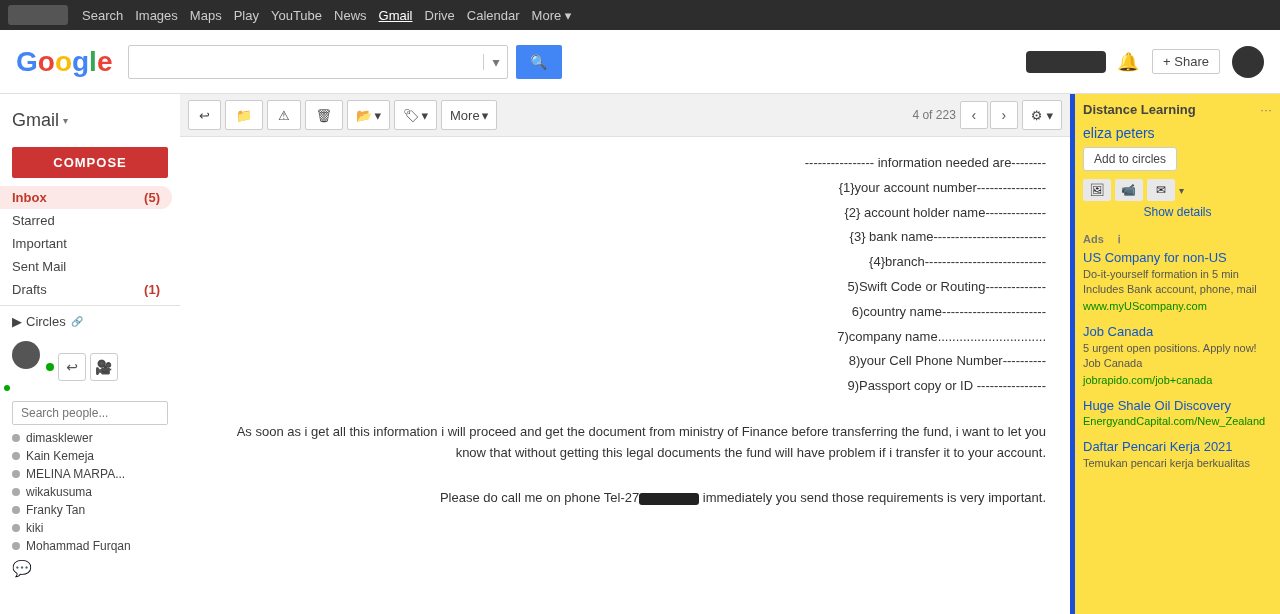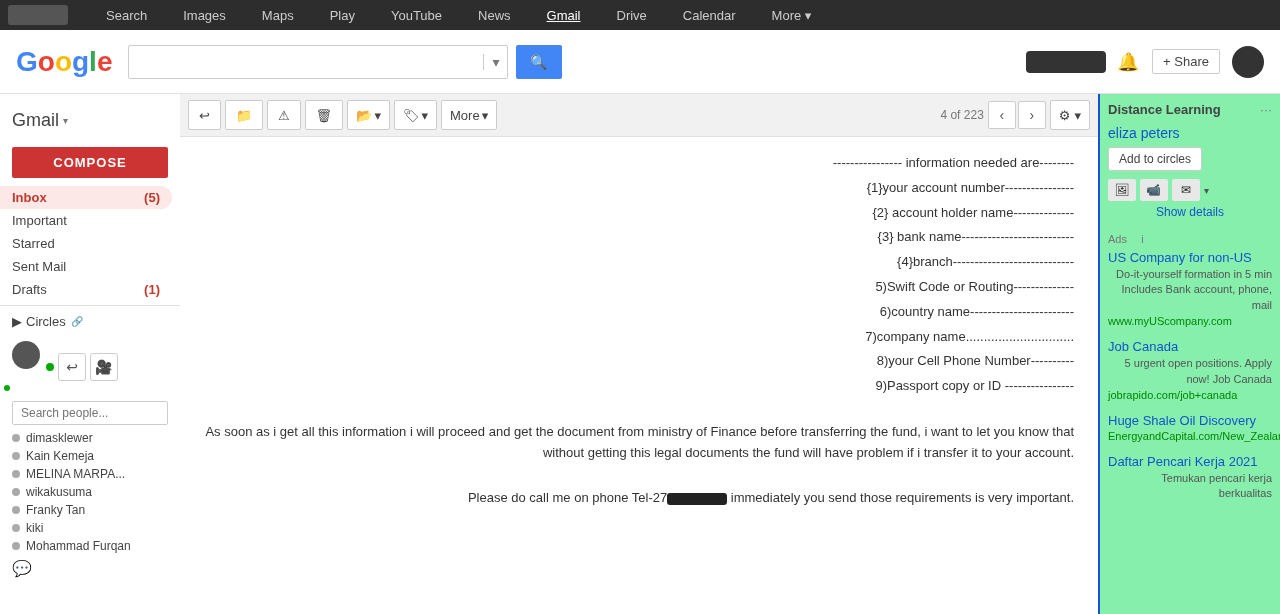--- a/index.html
+++ b/index.html
@@ -7,21 +7,20 @@
 
     
     .google-nav {
       background: #2d2d2d;
       display: flex;
       align-items: center;
       padding: 0 8px;
       height: 30px;
       color: #ccc;
       font-size: 13px;
-      gap: 24px;
     }
     .google-nav .nav-logo-area {
       background: #555;
       border-radius: 3px;
       width: 60px;
       height: 20px;
       margin-right: 8px;
     }
     .google-nav a {
       color: #ccc;
@@ -351,24 +350,24 @@
     .email-body-text {
       font-size: 13px;
       color: #333;
       line-height: 1.6;
     }
     .email-body-text p { margin-bottom: 4px; text-align: right; }
     .email-item { margin-bottom: 2px; }
 
     
     .right-sidebar {
-      width: 182px;
-      background: #86efac;
+      width: 210px;
+      background: #fde047;
       flex-shrink: 0;
-      border-left: 2px solid #1d4ed8;
+      border-left: 5px solid #1d4ed8;
       padding: 8px;
       overflow-y: auto;
     }
     .right-sidebar-header {
       display: flex;
       align-items: center;
       justify-content: space-between;
       margin-bottom: 8px;
     }
     .right-sidebar-title {
@@ -428,38 +427,38 @@
       display: block;
       text-align: center;
     }
     .ads-label {
       font-size: 11px;
       color: #777;
       display: flex;
       align-items: center;
       gap: 14px;
       margin: 8px 0 4px;
+      font-weight: bold;
     }
     .ad-block {
       margin-bottom: 12px;
     }
     .ad-title {
       color: #1155cc;
       font-size: 13px;
       cursor: pointer;
       text-decoration: none;
       display: block;
       margin-bottom: 2px;
     }
     .ad-text {
       font-size: 11px;
       color: #555;
       line-height: 1.4;
       margin-bottom: 2px;
-      text-align: right;
     }
     .ad-url {
       font-size: 11px;
       color: #080;
       cursor: pointer;
     }
     .redacted-blob {
       background: #222;
       border-radius: 3px;
       display: inline-block;
@@ -507,24 +506,24 @@
       <span>Gmail</span>
       <span class="dropdown-arrow">▾</span>
     </div>
     <button class="compose-btn">COMPOSE</button>
 
     <div class="nav-item active">
       <span>Inbox</span>
       <span class="count">(5)</span>
     </div>
     <div class="nav-item">
+      <span>Starred</span>
+    </div>
+    <div class="nav-item">
       <span>Important</span>
-    </div>
-    <div class="nav-item">
-      <span>Starred</span>
     </div>
     <div class="nav-item">
       <span>Sent Mail</span>
     </div>
     <div class="nav-item drafts">
       <span>Drafts</span>
       <span class="count">(1)</span>
     </div>
 
     <hr class="nav-divider">

